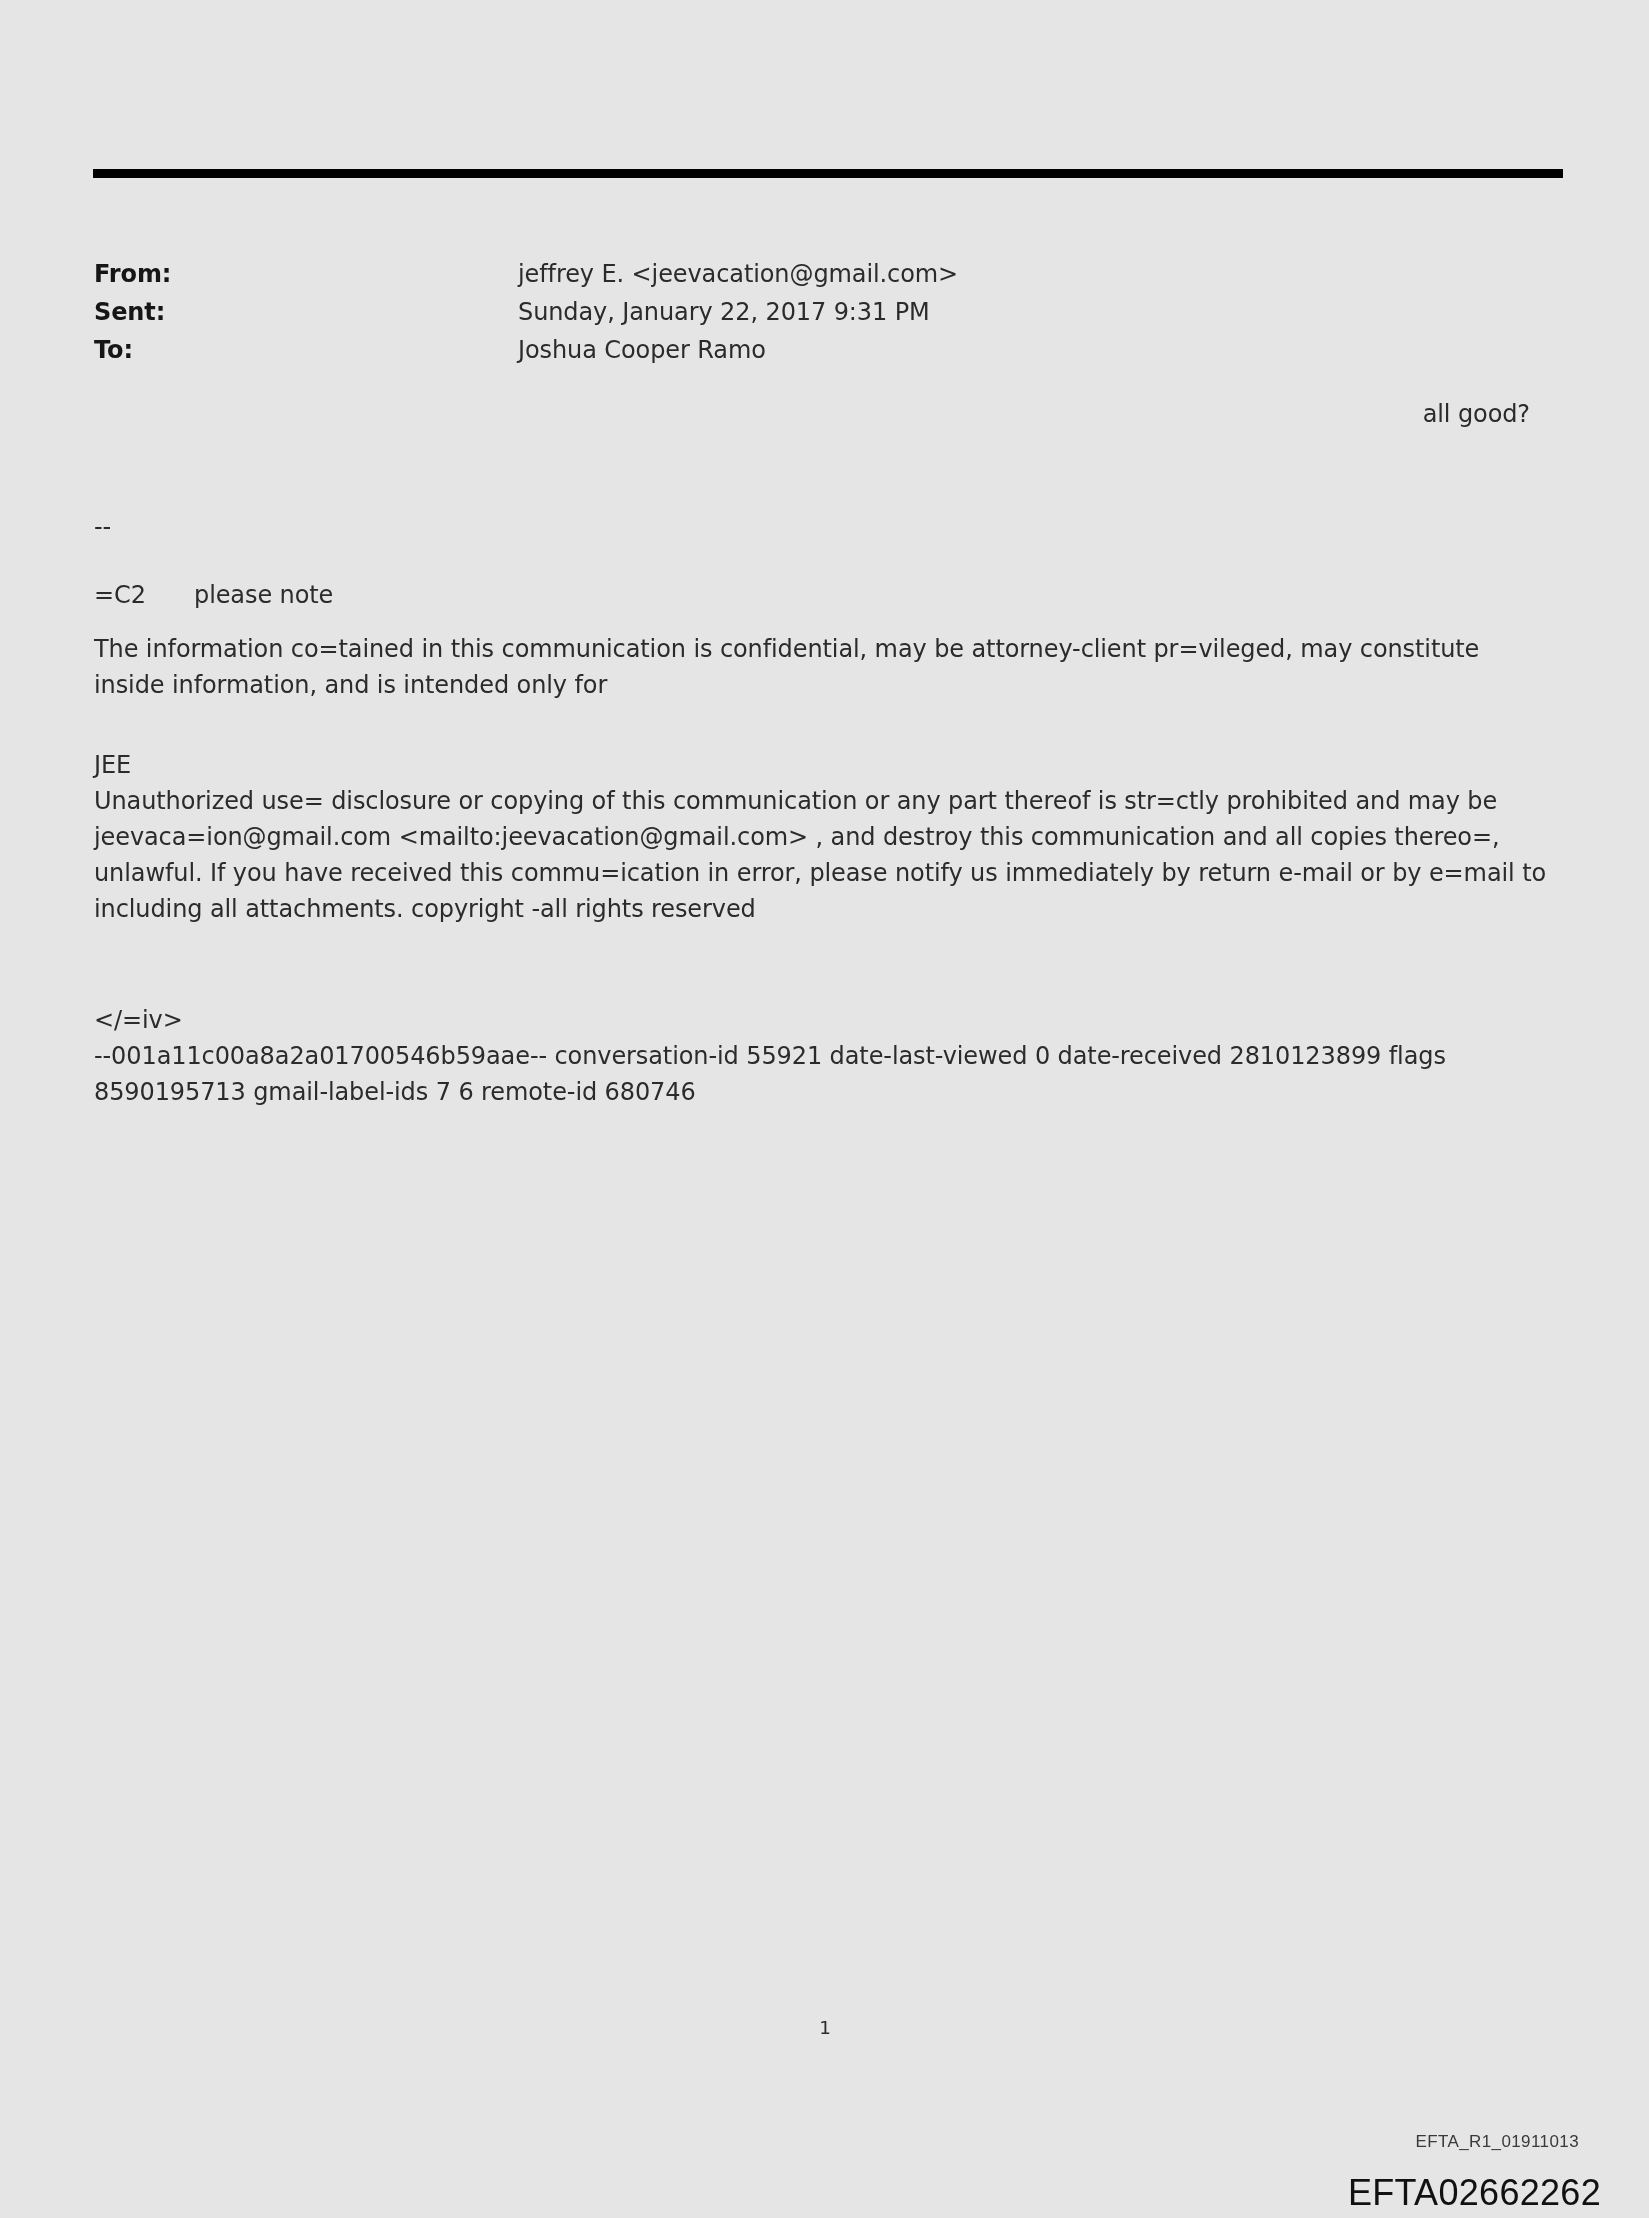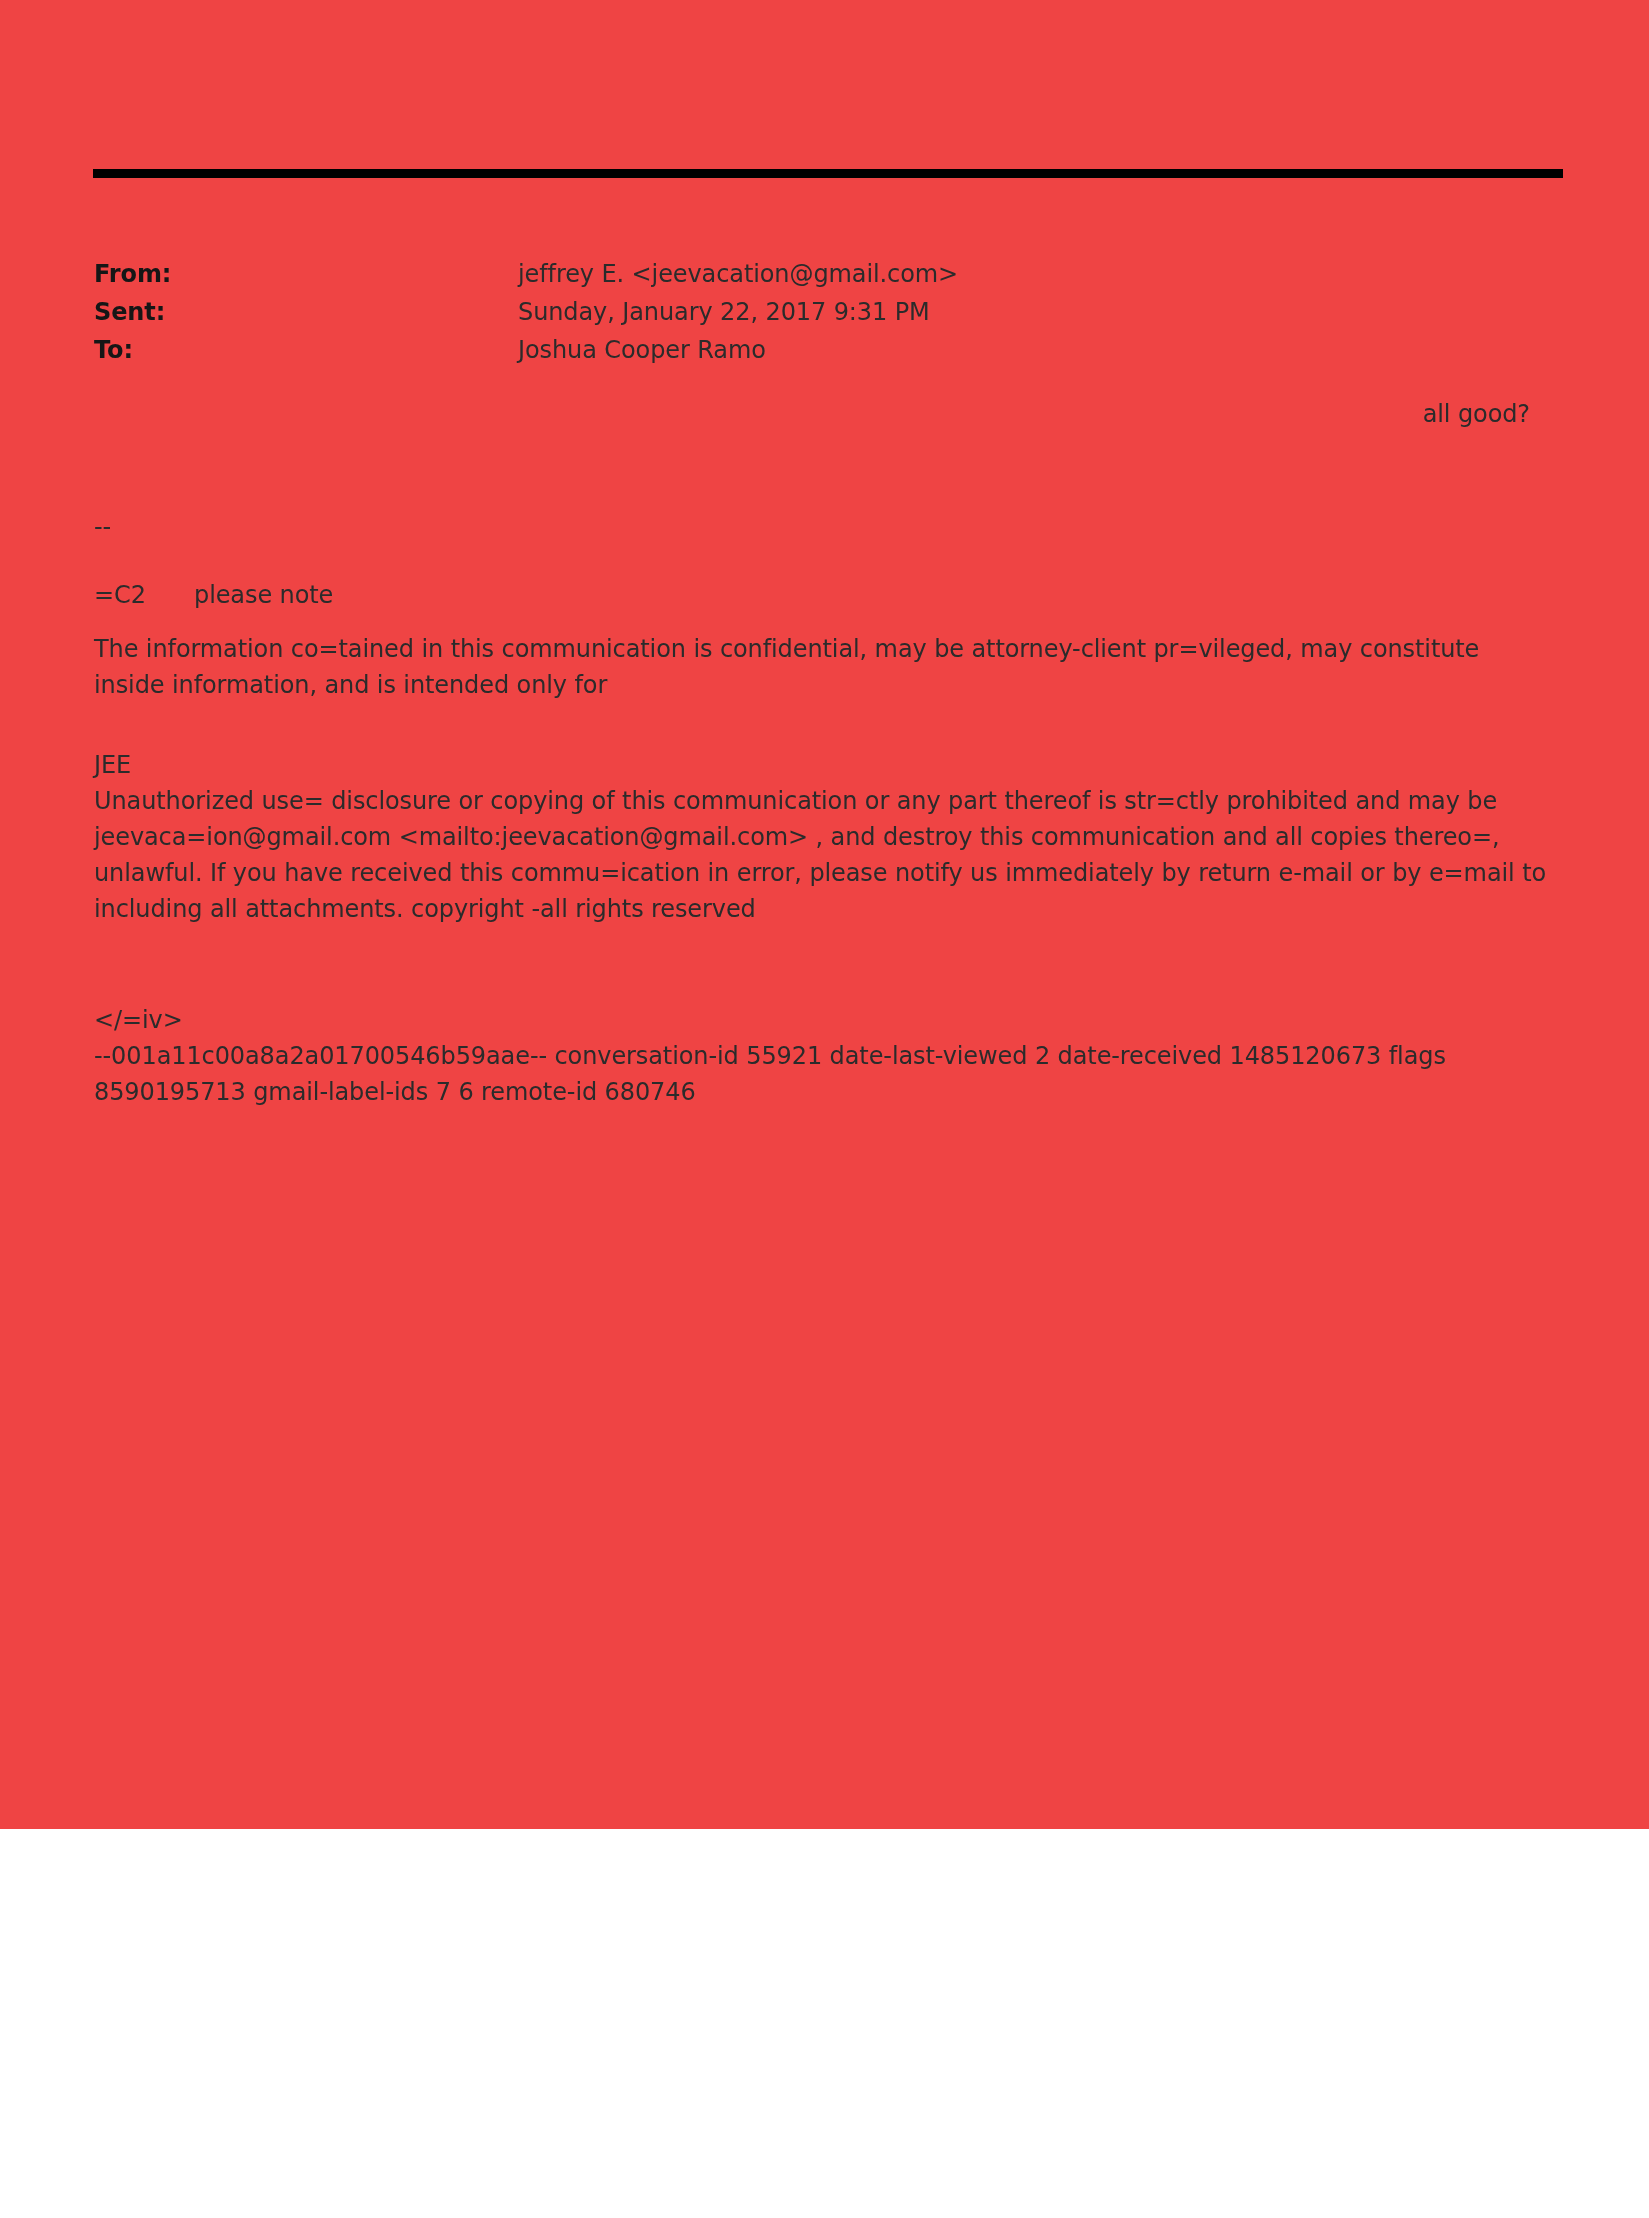--- a/index.html
+++ b/index.html
@@ -14,22 +14,22 @@
     font-family: "DejaVu Sans", "Liberation Sans", sans-serif;
     color: #1b1b1b;
     -webkit-font-smoothing: antialiased;
   }
 
   .page {
     position: absolute;
     left: 0;
     top: 0;
     width: 1650px;
-    height: 1829px;
-    background: #ef4444;
+    height: 2218px;
+    background: #e5e5e5;
     overflow: hidden;
   }
 
   
   .top-rule {
     position: absolute;
     left: 93px;
     top: 169px;
     width: 1470px;
     height: 8.7px;
@@ -166,21 +166,21 @@
   <div class="body-block jee-block">
     <p>JEE</p>
     <p class="nowrap">Unauthorized use= disclosure or copying of this communication or any part thereof is str=ctly prohibited and may be</p>
     <p class="nowrap">jeevaca=ion@gmail.com &lt;mailto:jeevacation@gmail.com&gt; , and destroy this communication and all copies thereo=,</p>
     <p class="nowrap">unlawful. If you have received this commu=ication in error, please notify us immediately by return e-mail or by e=mail to</p>
     <p>including all attachments. copyright -all rights reserved</p>
   </div>
 
   <div class="body-block tail-block">
     <p>&lt;/=iv&gt;</p>
-    <p class="nowrap">--001a11c00a8a2a01700546b59aae-- conversation-id 55921 date-last-viewed 2 date-received 1485120673 flags</p>
+    <p class="nowrap">--001a11c00a8a2a01700546b59aae-- conversation-id 55921 date-last-viewed 0 date-received 2810123899 flags</p>
     <p>8590195713 gmail-label-ids 7 6 remote-id 680746</p>
   </div>
 
   <div class="page-number">1</div>
 
   <div class="bates-top">EFTA_R1_01911013</div>
   <div class="bates-bottom">EFTA02662262</div>
 
 </div>
 

